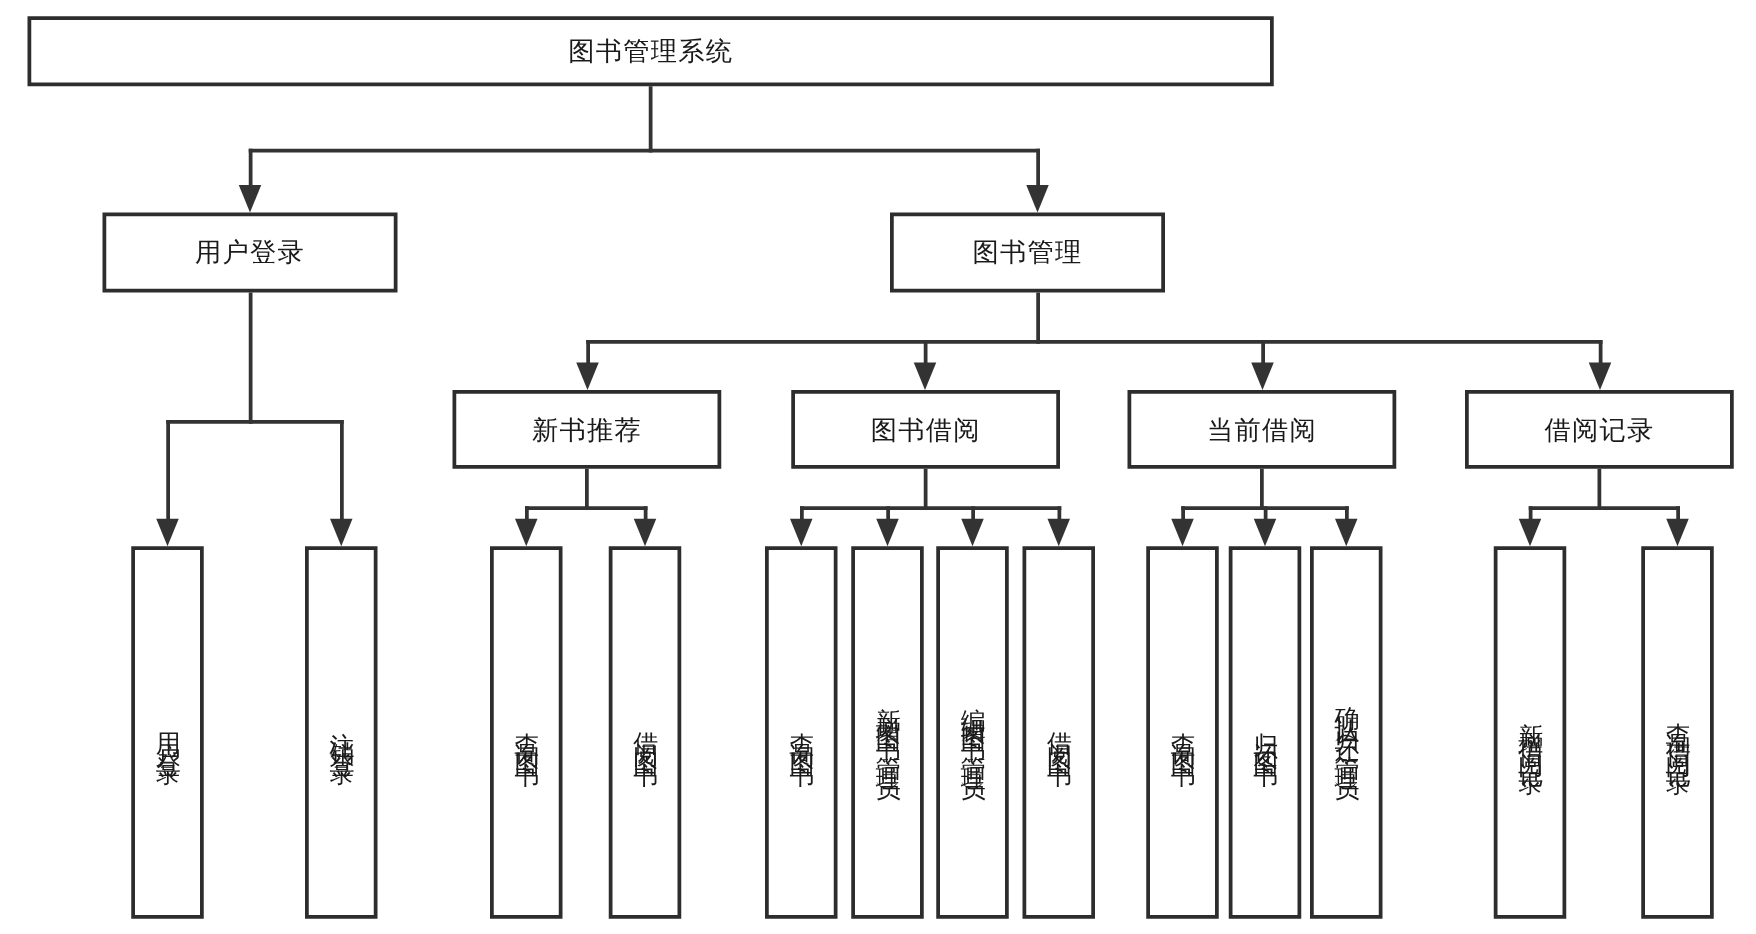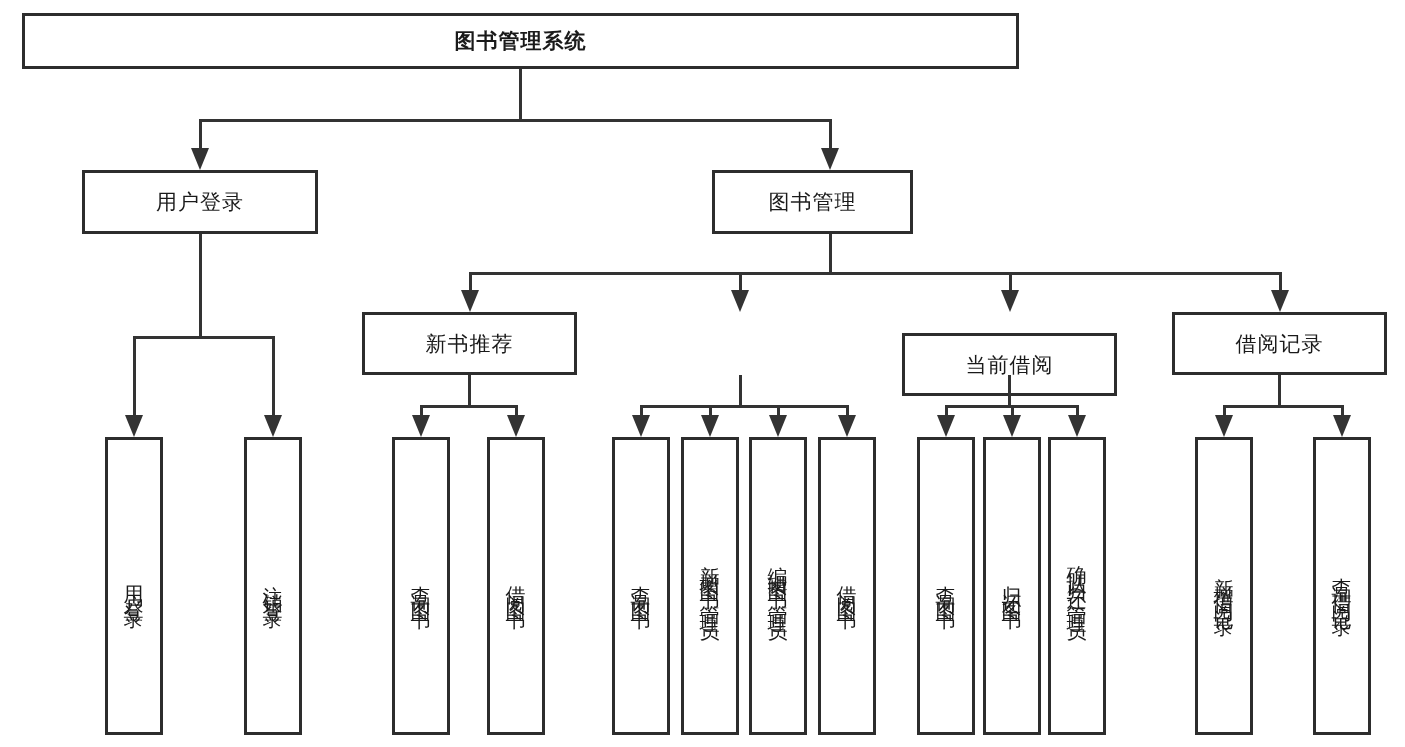--- a/index.html
+++ b/index.html
@@ -54,38 +54,41 @@
     color:var(--wm);
     text-shadow:1px 1px 0 #efefef;
     letter-spacing:1px;
   }
 </style>
 </head>
 <body>
 
 <div id="canvas">
 
-  <div class="box" style="left:22px;top:13px;width:997px;height:56px;font-weight:bold;">
+  <div class="box" style="left:22px;top:13px;width:997px;height:56px;">
     <span>图书管理系统</span>
   </div>
 
   <div class="box" style="left:82px;top:170px;width:236px;height:64px;">
     <span>用户登录</span>
   </div>
 
-  <div class="box" style="left:712px;top:170px;width:201px;height:64px;">
+  <div class="box" style="left:712px;top:170px;width:220px;height:64px;">
     <span>图书管理</span>
   </div>
 
   <div class="box" style="left:362px;top:312px;width:215px;height:63px;text-align:right;">
     <span>新书推荐</span>
   </div>
 
+  <div class="box" style="left:633px;top:312px;width:215px;height:63px;">
+    <span>图书借阅</span>
+  </div>
 
-  <div class="box" style="left:902px;top:312px;width:215px;height:63px;margin-top:21px;">
+  <div class="box" style="left:902px;top:312px;width:215px;height:63px;">
     <span>当前借阅</span>
   </div>
 
   <div class="box" style="left:1172px;top:312px;width:215px;height:63px;">
     <span>借阅记录</span>
   </div>
 
   <div class="box leaf" style="left:105px;top:437px;width:58px;height:298px;">
     <span class="label">用户登录</span>
   </div>

